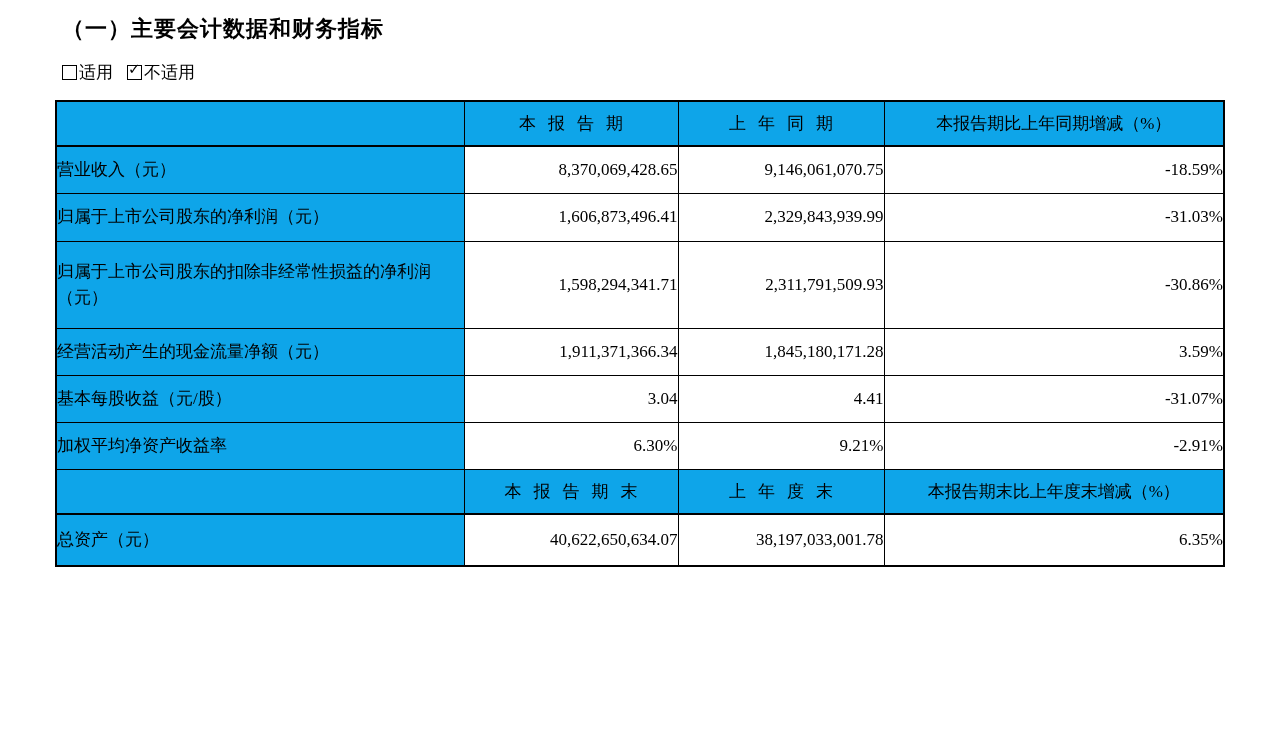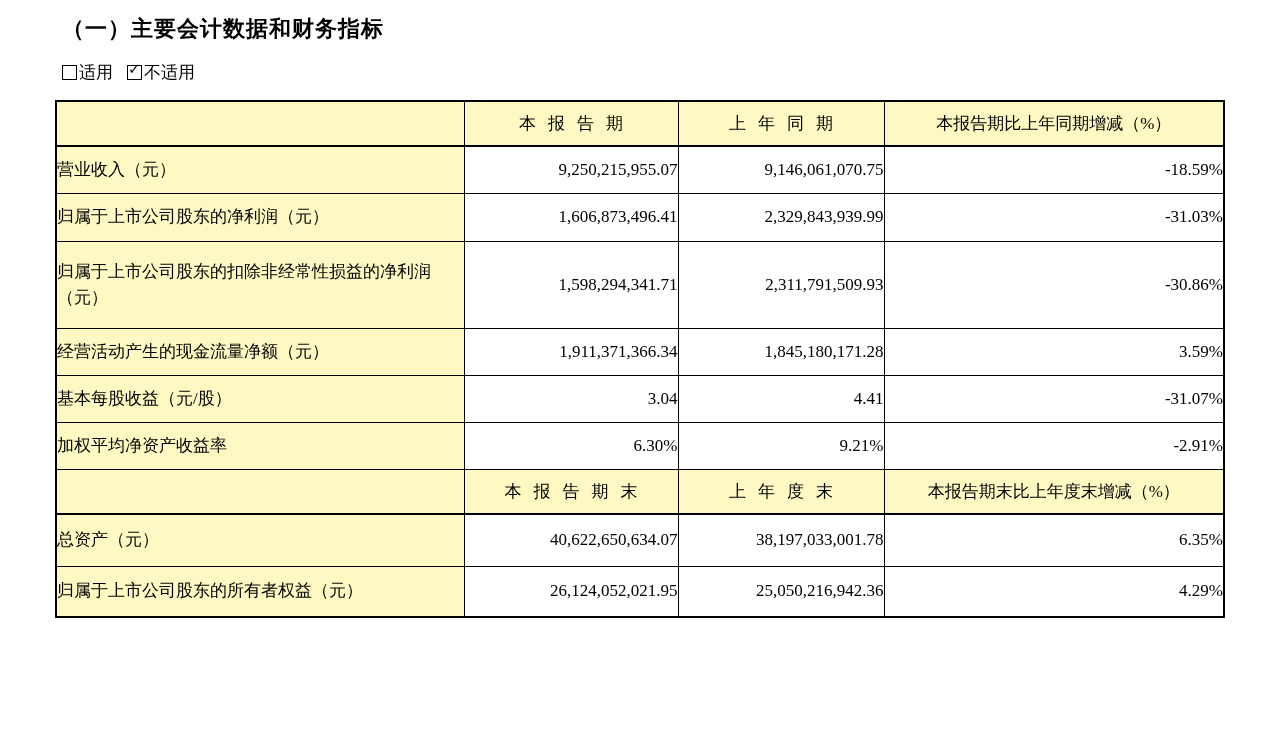--- a/index.html
+++ b/index.html
@@ -58,21 +58,21 @@
     font-size: 17px;
   }
   table.fin { border: 2px solid #000; }
   table.fin td {
     border: 1px solid #000;
     padding: 0;
     vertical-align: middle;
     overflow: hidden;
   }
   tr.hdr-row td { border-bottom: 2px solid #000; }
-  .shade { background: #fef9c3; }
+  .shade { background: #0ea5e9; }
   .hdr-cell {
     text-align: center;
   }
   .spread {
     letter-spacing: 12px;
     text-indent: 12px;
   }
   .label-cell {
     text-align: left;
     padding: 4px 70px 4px 7px;
@@ -118,21 +118,21 @@
     <tbody>
         <tr class="hdr-row h45">
       <td class="shade"></td>
       <td class="shade hdr-cell spread">本报告期</td>
       <td class="shade hdr-cell spread">上年同期</td>
       <td class="shade hdr-cell">本报告期比上年同期增减（%）</td>
     </tr>
 
     <tr class="h47">
       <td class="shade label-cell">营业收入（元）</td>
-      <td class="num-cell">9,250,215,955.07</td>
+      <td class="num-cell">8,370,069,428.65</td>
       <td class="num-cell">9,146,061,070.75</td>
       <td class="num-cell">-18.59%</td>
     </tr>
 
     <tr class="h48">
       <td class="shade label-cell">归属于上市公司股东的净利润（元）</td>
       <td class="num-cell">1,606,873,496.41</td>
       <td class="num-cell">2,329,843,939.99</td>
       <td class="num-cell">-31.03%</td>
     </tr>
@@ -173,22 +173,16 @@
       <td class="shade hdr-cell">本报告期末比上年度末增减（%）</td>
     </tr>
 
     <tr class="h52">
       <td class="shade label-cell">总资产（元）</td>
       <td class="num-cell">40,622,650,634.07</td>
       <td class="num-cell">38,197,033,001.78</td>
       <td class="num-cell">6.35%</td>
     </tr>
 
-    <tr class="h51">
-      <td class="shade label-cell">归属于上市公司股东的所有者权益（元）</td>
-      <td class="num-cell">26,124,052,021.95</td>
-      <td class="num-cell">25,050,216,942.36</td>
-      <td class="num-cell">4.29%</td>
-    </tr>
   </tbody>
     </table>
 
 </div>
 
 </body></html>

